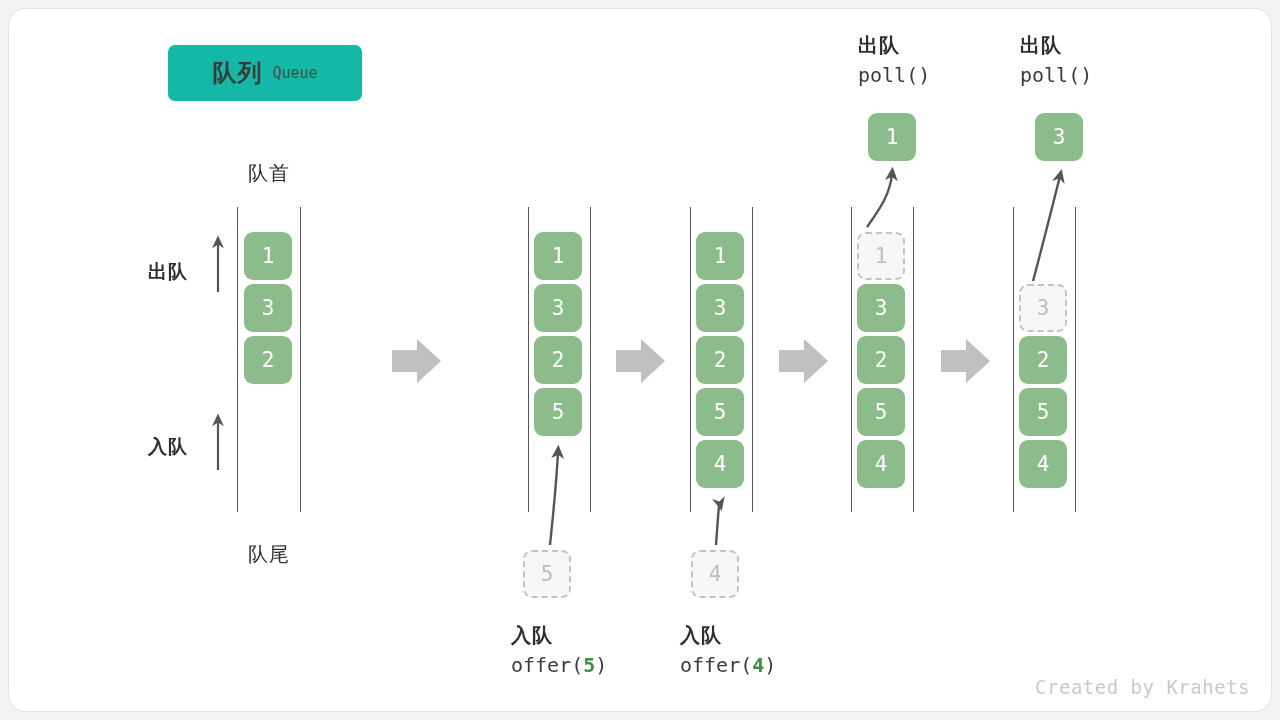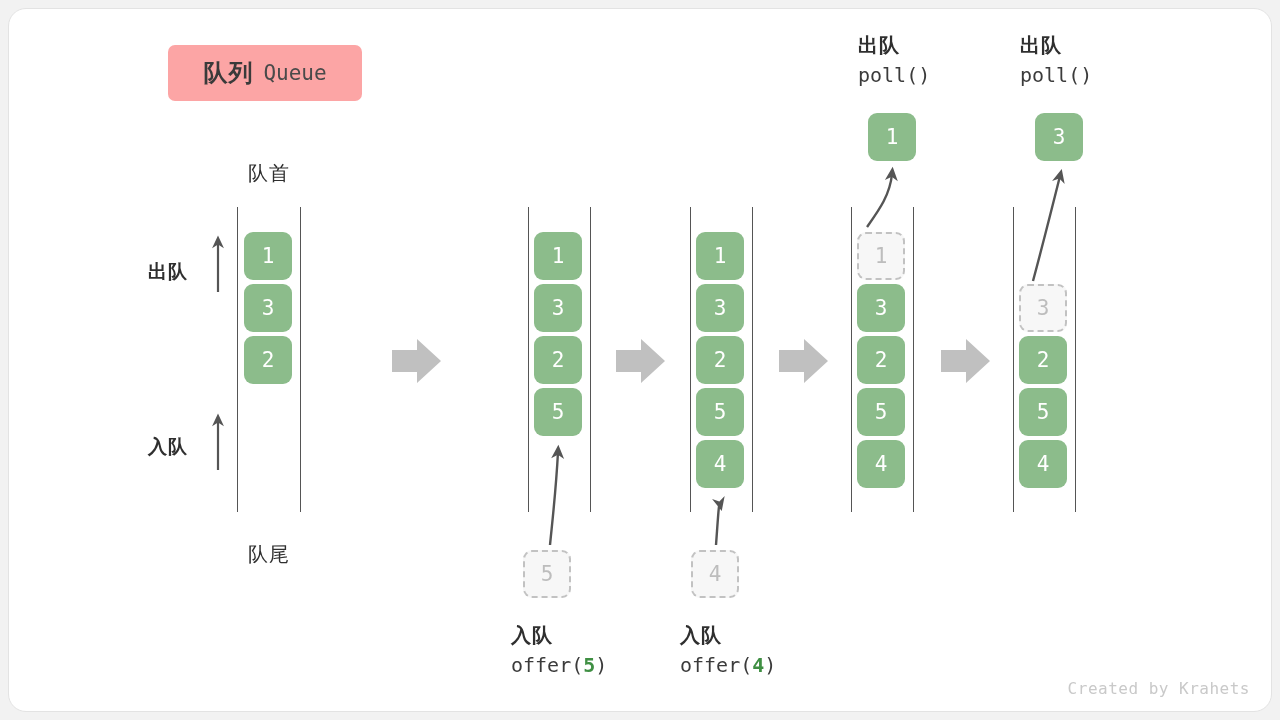--- a/index.html
+++ b/index.html
@@ -25,35 +25,35 @@
     border: 1px solid #e3e3e3;
     border-radius: 18px;
     box-sizing: border-box;
   }
   .abs { position: absolute; }
 
   
   #title-badge {
     left: 168px; top: 45px;
     width: 194px; height: 56px;
-    background: #fca5a5;
+    background: #14b8a6;
     border-radius: 7px;
     display: flex;
     align-items: center;
     justify-content: center;
     gap: 10px;
   }
   #title-badge .cn {
     font-size: 24px;
     font-weight: bold;
     color: #3a3a3a;
     letter-spacing: 1px;
   }
   #title-badge .en {
-    font-size: 21px;
+    font-size: 15px;
     color: #4a4a4a;
     font-family: "DejaVu Sans Mono", "Liberation Mono", monospace;
   }
 
   
   .head-label {
     font-size: 20px;
     font-weight: normal;
     color: #2f2f2f;
     letter-spacing: 1px;
@@ -112,21 +112,21 @@
     font-size: 20px;
     color: #3b3b3b;
     font-family: "DejaVu Sans Mono", "Liberation Mono", monospace;
   }
   .op-label .code .arg { color: #3f8f43; font-weight: bold; }
 
   
   #credit {
     right: 30px;
     bottom: 22px;
-    font-size: 16px;
+    font-size: 19px;
     color: #c9c9c9;
     font-family: "DejaVu Sans Mono", "Liberation Mono", monospace;
     letter-spacing: 0.5px;
     margin-left: 16px;
   }
 
   svg.overlay {
     position: absolute;
     left: 0; top: 0;
     width: 1280px; height: 720px;

